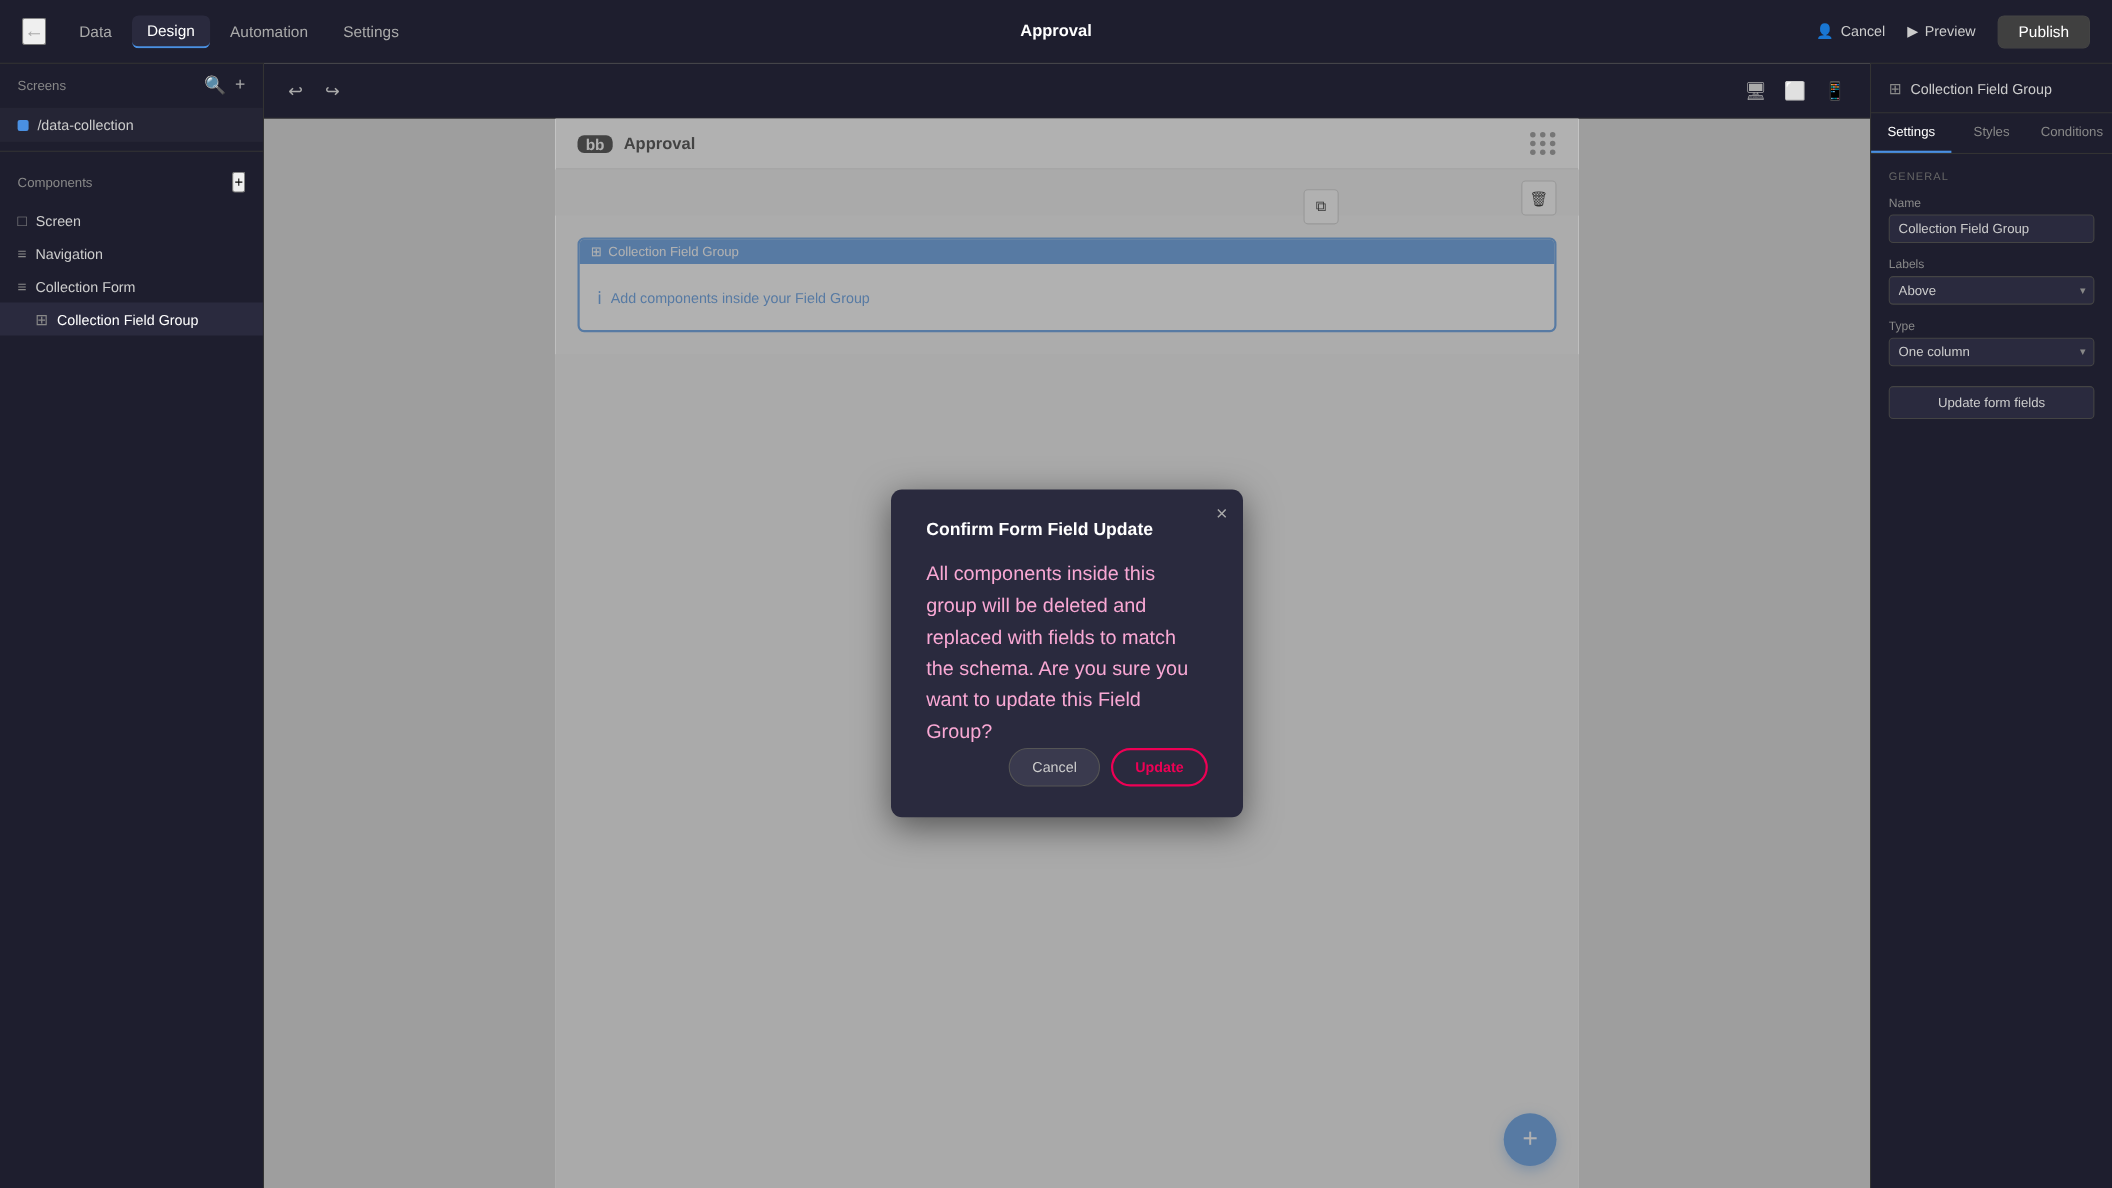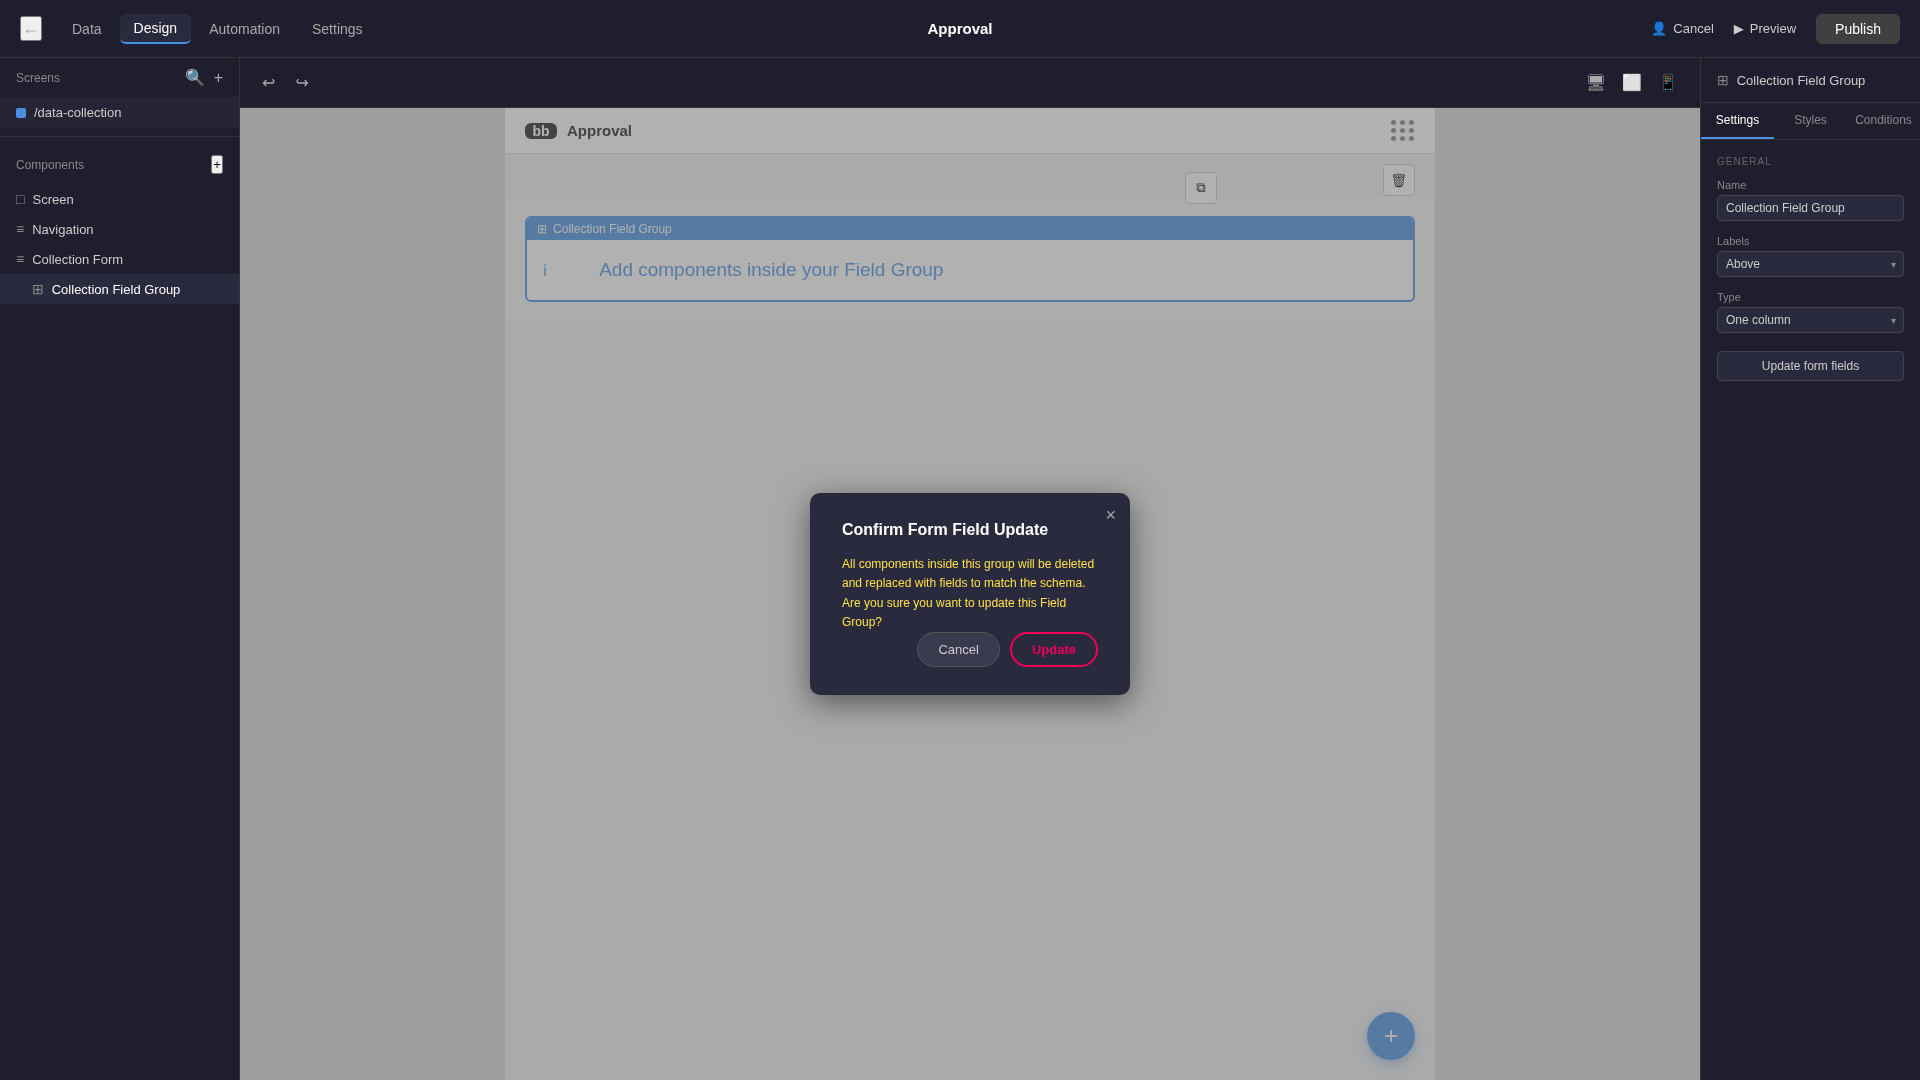--- a/index.html
+++ b/index.html
@@ -104,21 +104,21 @@
     .field-group-header {
       background: #4a90e2; color: #fff; font-size: 12px;
       padding: 4px 10px; border-radius: 4px 4px 0 0;
       display: flex; align-items: center; gap: 6px;
     }
     .field-group-body {
       padding: 16px; display: flex; align-items: center; gap: 8px;
       min-height: 60px;
     }
     .field-group-body .info-icon { color: #4a90e2; font-size: 16px; }
-    .field-group-body .add-link { color: #4a90e2; font-size: 19px; text-decoration: none; cursor: pointer; margin-left: 44px; }
+    .field-group-body .add-link { color: #4a90e2; font-size: 13px; text-decoration: none; cursor: pointer; }
 
     .copy-delete-toolbar {
       position: absolute; top: 64px; left: 680px;
       display: flex; gap: 4px;
     }
 
     
     .modal-overlay {
       position: absolute; top: 0; left: 0; right: 0; bottom: 0;
       background: rgba(100,100,100,0.5);
@@ -127,21 +127,21 @@
     }
     .modal {
       background: #2a2a3e; border-radius: 10px; padding: 28px 32px;
       width: 320px; position: relative; box-shadow: 0 8px 32px rgba(0,0,0,0.5);
     }
     .modal-close {
       position: absolute; top: 12px; right: 14px;
       background: none; border: none; color: #aaa; font-size: 18px; cursor: pointer;
     }
     .modal-title { font-size: 16px; font-weight: 600; color: #fff; margin-bottom: 16px; }
-    .modal-body { font-size: 12px; color: #fde047; line-height: 1.6; }
+    .modal-body { font-size: 18px; color: #f9a8d4; line-height: 1.6; }
     .modal-actions { display: flex; justify-content: flex-end; gap: 10px; }
     .cancel-btn {
       background: #3a3a4e; border: 1px solid #555; color: #ccc;
       padding: 8px 20px; border-radius: 20px; font-size: 13px; cursor: pointer;
     }
     .update-btn {
       background: transparent; border: 2px solid #e05; color: #e05;
       padding: 8px 20px; border-radius: 20px; font-size: 13px; cursor: pointer; font-weight: 600;
     }
 

